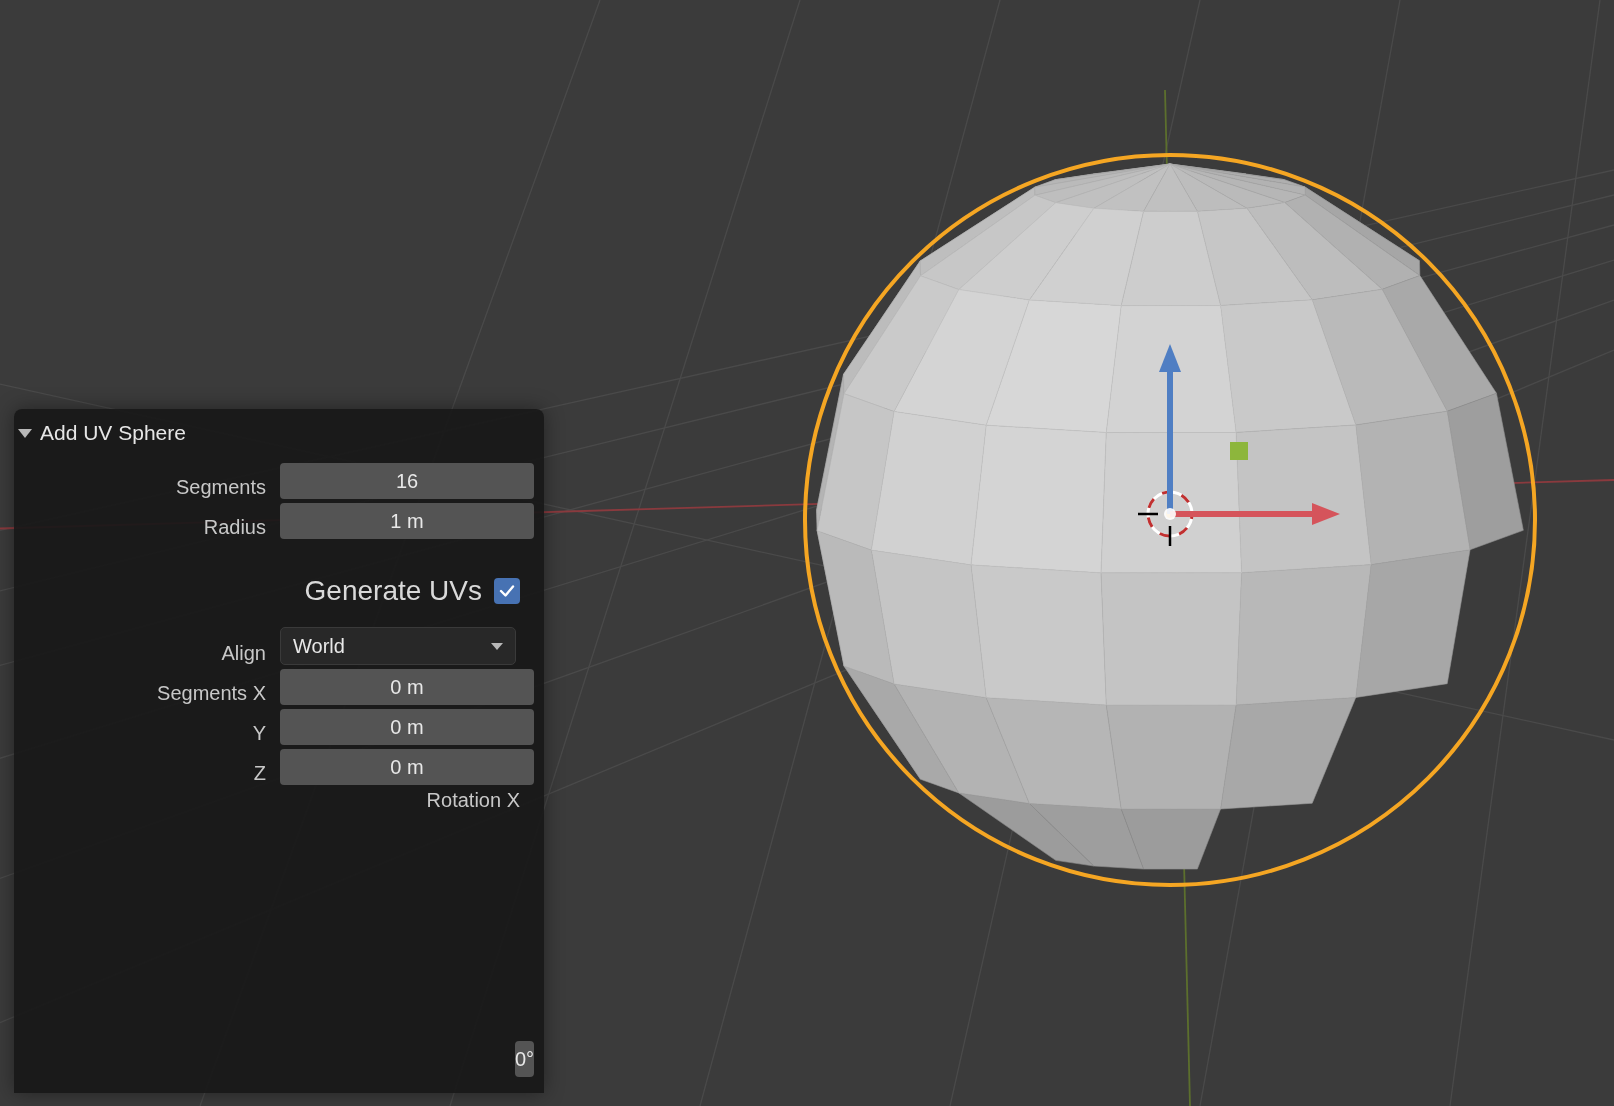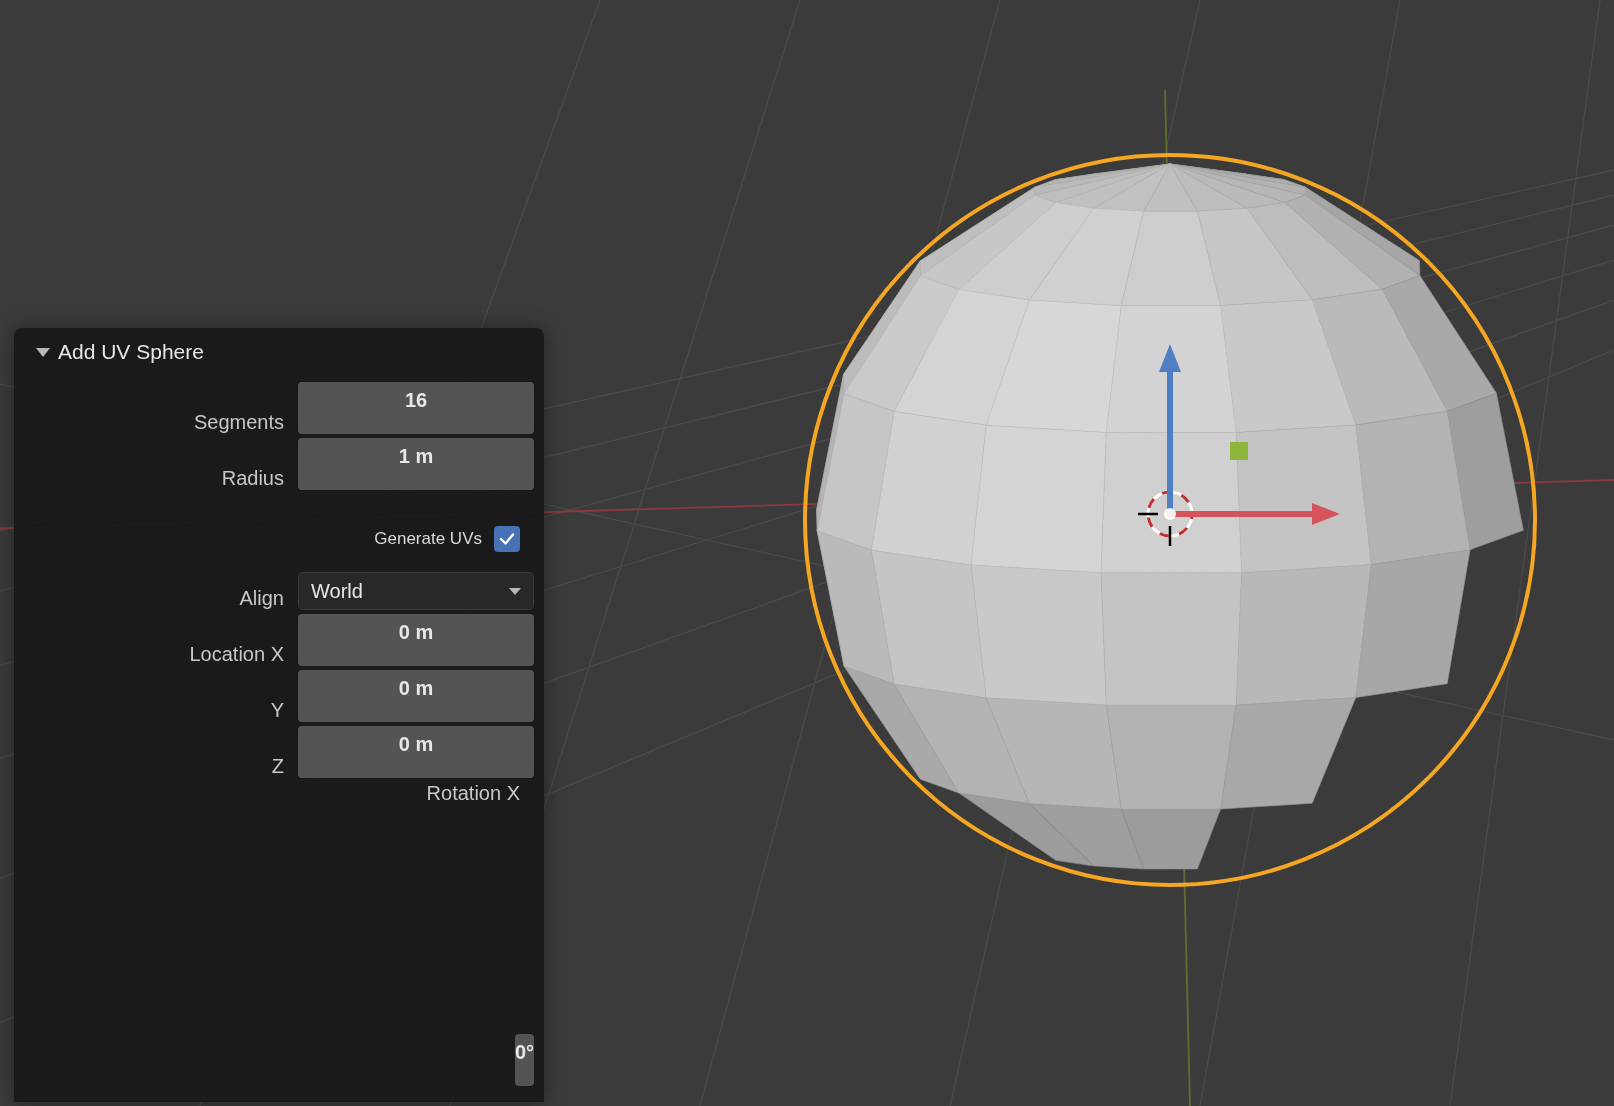--- a/index.html
+++ b/index.html
@@ -19,25 +19,25 @@
     position: absolute;
     inset: 0;
     width: 1614px;
     height: 1106px;
   }
 
   
   .op-panel {
     position: absolute;
     left: 14px;
-    bottom: 4px;
+    bottom: 13px;
     width: 530px;
     background: rgba(24,24,24,0.92);
     border-radius: 8px 8px 0 0;
-    padding: 0 10px 8px 18px;
+    padding: 0 10px 8px 0;
     box-sizing: border-box;
     box-shadow: 0 0 20px rgba(0,0,0,0.4);
   }
   .op-header {
     display: flex;
     align-items: center;
     gap: 8px;
     padding: 12px 8px 18px 4px;
     font-size: 21px;
     font-weight: 400;
@@ -62,27 +62,26 @@
     padding-right: 14px;
     font-size: 20px;
     color: #c8c8c8;
   }
   .op-field {
     flex: 1 1 auto;
   }
   .num-input {
     background: #545454;
     border-radius: 4px;
-    height: 52px;
+    height: 36px;
     line-height: 36px;
     text-align: center;
     font-size: 20px;
     color: #e8e8e8;
     cursor: ew-resize;
-    font-weight: bold;
   }
   .dropdown {
     background: #282828;
     border: 1px solid #3a3a3a;
     border-radius: 5px;
     height: 36px;
     line-height: 34px;
     padding: 0 12px;
     font-size: 20px;
     color: #e8e8e8;
@@ -99,21 +98,21 @@
     border-right: 6px solid transparent;
     border-top: 7px solid #b8b8b8;
   }
 
   .check-row {
     display: flex;
     align-items: center;
     justify-content: flex-end;
     gap: 12px;
     padding: 4px 14px 10px 0;
-    font-size: 17px;
+    font-size: 28px;
     margin-top: 32px;
   }
   .checkbox {
     width: 26px; height: 26px;
     border-radius: 4px;
     background: #4772b3;
     display: flex;
     align-items: center;
     justify-content: center;
     cursor: pointer;
@@ -271,21 +270,21 @@
     <div class="op-label">Align</div>
     <div class="op-field">
       <div class="dropdown">
         <span>World</span>
         <span class="chev"></span>
       </div>
     </div>
   </div>
 
   <div class="op-row">
-    <div class="op-label">Location X</div>
+    <div class="op-label">Segments X</div>
     <div class="op-field">
         <div class="num-input">0 m</div>
       </div>
   </div>
   <div class="op-row">
     <div class="op-label">Y</div>
     <div class="op-field">
         <div class="num-input">0 m</div>
       </div>
   </div>

